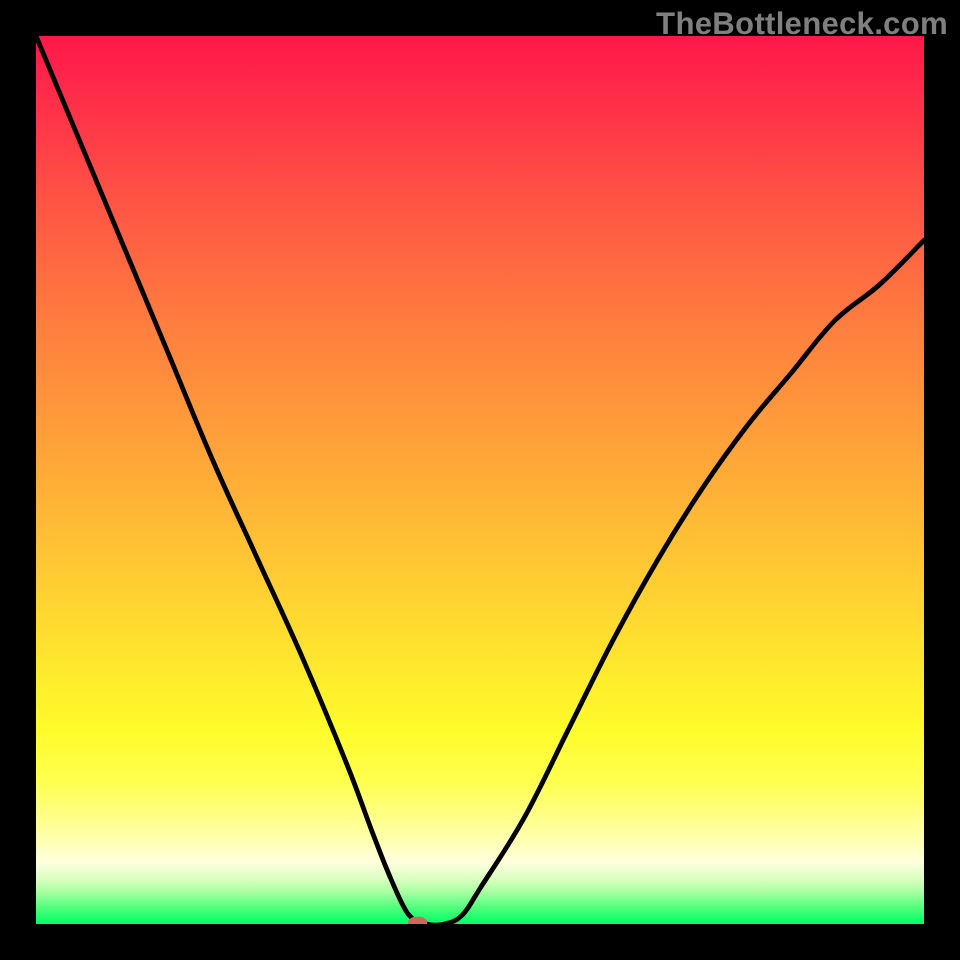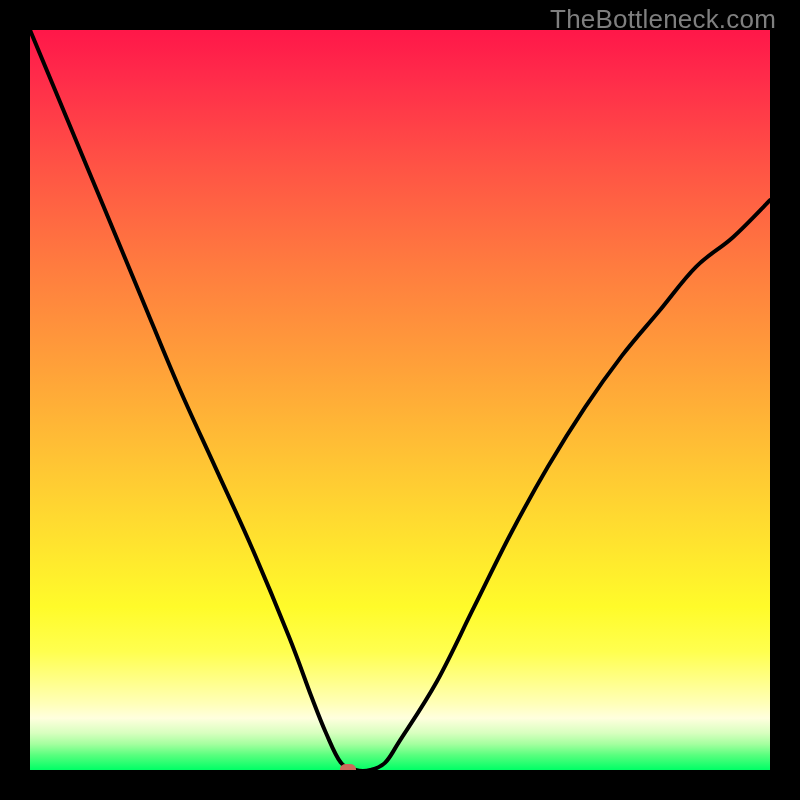--- a/index.html
+++ b/index.html
@@ -13,23 +13,23 @@
   }
   .frame {
     position: relative;
     width: 800px;
     height: 800px;
     background: #000;
   }
   .watermark {
     position: absolute;
     top: 4px;
-    right: 24px;
+    right: 10px;
     font-size: 26px;
-    font-weight: 400;
+    font-weight: 700;
     color: #7f7f7f;
     letter-spacing: 0.2px;
     z-index: 5;
   }
   .plot-area {
     position: absolute;
     left: 30px;
     top: 30px;
     width: 740px;
     height: 740px;

